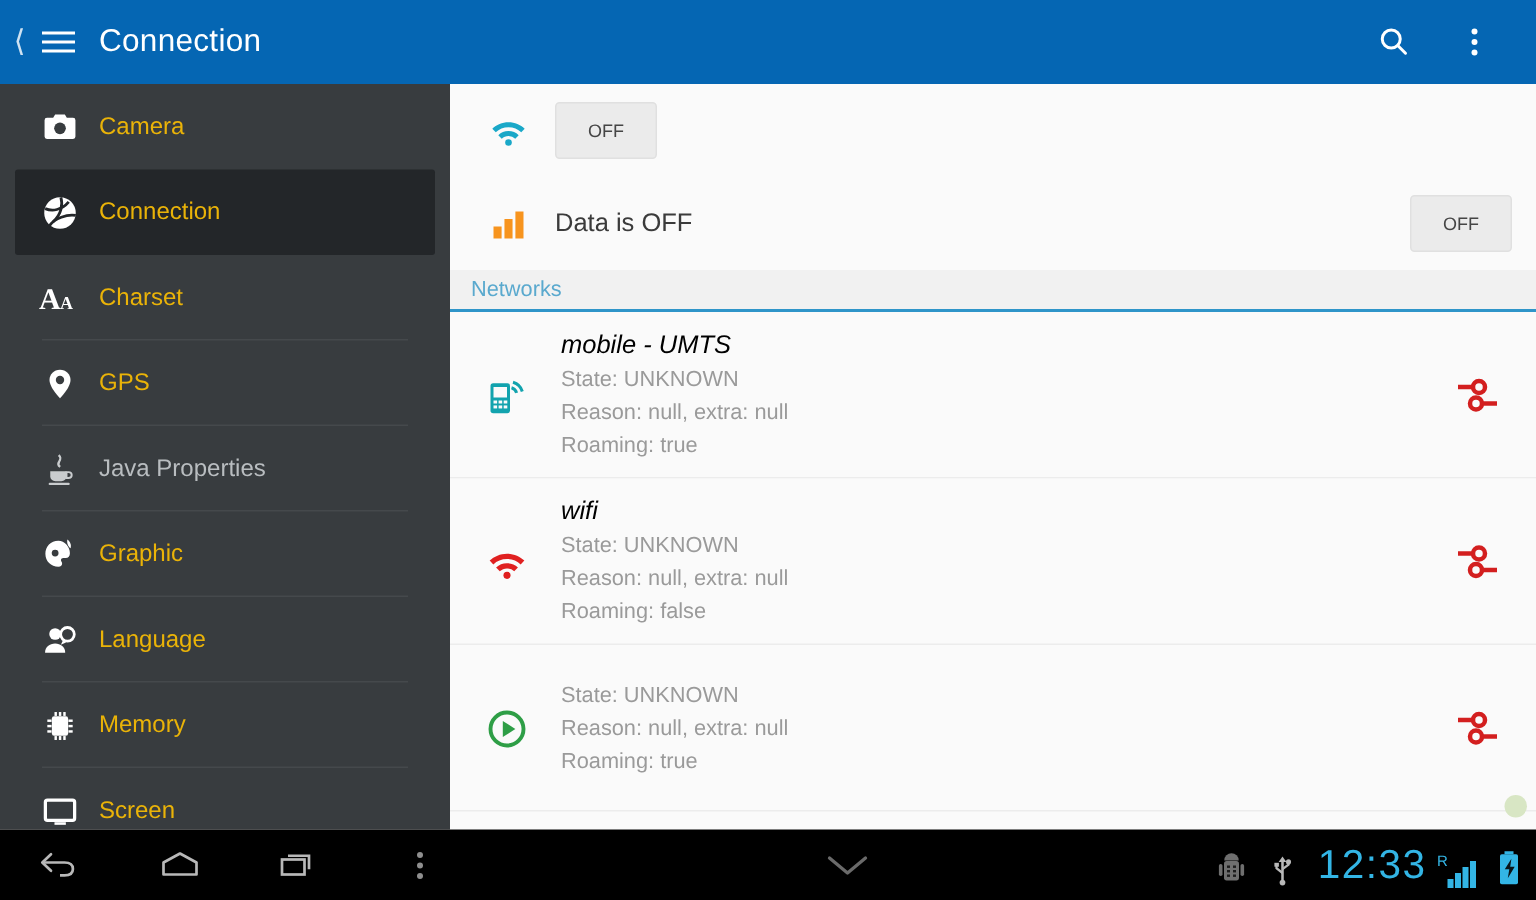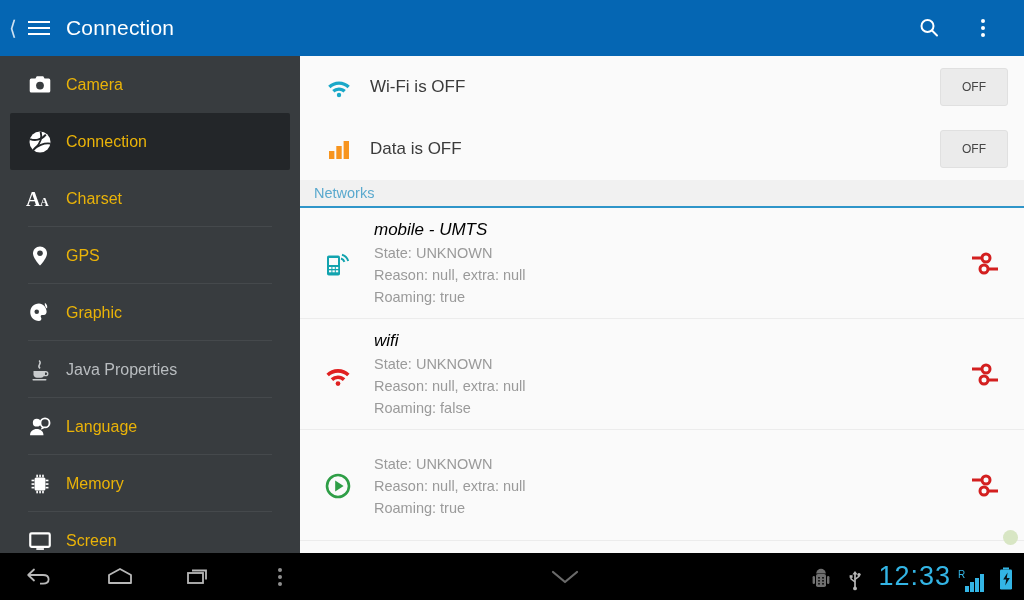--- a/index.html
+++ b/index.html
@@ -380,39 +380,39 @@
           <circle cx="12" cy="9.3" r="2.8" fill="#383c3f"></circle>
         </svg>
       </div>
       <div class="side-label">GPS</div>
       <div class="divider"></div>
     </div>
 
     <div class="side-item">
       <div class="side-ico">
         <svg width="26" height="26" viewBox="0 0 24 24">
-          <path d="M11 3.2C6.3 3.2 3 6.7 3 11.3c0 4.6 3.5 8 8 8 1.6 0 2.3-1 2.3-2 0-.9-.7-1.4-.7-2.2 0-.8.6-1.3 1.5-1.3h1.4c1.6 0 2.6-1.1 2.6-2.9 0-4-3.3-7.7-7.1-7.7z" fill="#ffffff"></path>
-          <circle cx="9" cy="10.8" r="2.1" fill="#383c3f"></circle>
-          <path d="M16.5 2.5c1.8 1.2 2.6 3.4 2 5.4-1.4-.9-2.4-2.9-2-5.4z" fill="#ffffff"></path>
-        </svg>
-      </div>
-      <div class="side-label">Graphic</div>
-      <div class="divider"></div>
-    </div>
-
-    <div class="side-item">
-      <div class="side-ico">
-        <svg width="26" height="26" viewBox="0 0 24 24">
           <path d="M6 13h10v3.2c0 1.7-1.4 3-3.2 3H9.2c-1.8 0-3.2-1.3-3.2-3z" fill="#c9ccce"></path>
           <path d="M16 13.6h1.2c1.2 0 2 .8 2 1.8s-.9 1.8-2.1 1.8H16z" fill="none" stroke="#c9ccce" stroke-width="1.2"></path>
           <path d="M11.2 3.2c1.8 1.6 1 2.8.2 4.1-.8 1.3-.6 2.2.7 3.1" fill="none" stroke="#c9ccce" stroke-width="1.4"></path>
           <rect x="5" y="20.2" width="13" height="1.4" rx=".7" fill="#c9ccce"></rect>
         </svg>
       </div>
       <div class="side-label dim">Java Properties</div>
+      <div class="divider"></div>
+    </div>
+
+    <div class="side-item">
+      <div class="side-ico">
+        <svg width="26" height="26" viewBox="0 0 24 24">
+          <path d="M11 3.2C6.3 3.2 3 6.7 3 11.3c0 4.6 3.5 8 8 8 1.6 0 2.3-1 2.3-2 0-.9-.7-1.4-.7-2.2 0-.8.6-1.3 1.5-1.3h1.4c1.6 0 2.6-1.1 2.6-2.9 0-4-3.3-7.7-7.1-7.7z" fill="#ffffff"></path>
+          <circle cx="9" cy="10.8" r="2.1" fill="#383c3f"></circle>
+          <path d="M16.5 2.5c1.8 1.2 2.6 3.4 2 5.4-1.4-.9-2.4-2.9-2-5.4z" fill="#ffffff"></path>
+        </svg>
+      </div>
+      <div class="side-label">Graphic</div>
       <div class="divider"></div>
     </div>
 
     <div class="side-item">
       <div class="side-ico">
         <svg width="26" height="26" viewBox="0 0 24 24">
           <circle cx="9" cy="8" r="3.6" fill="#ffffff"></circle>
           <path d="M2.8 19.5c0-3.4 2.8-5.6 6.2-5.6s6.2 2.2 6.2 5.6z" fill="#ffffff"></path>
           <circle cx="16.6" cy="8.2" r="4.2" fill="none" stroke="#ffffff" stroke-width="1.7"></circle>
           <path d="M14 11.6l-1.5 3 3.2-1.3z" fill="#ffffff"></path>
@@ -462,21 +462,20 @@
   <div class="content">
 
     <div class="toggle-row">
       <div class="toggle-ico">
         <svg width="28" height="24" viewBox="0 0 28 24">
           <path d="M14 6.5c4.2 0 8 1.7 10.8 4.3l-2.3 2.4C20.3 11 17.3 9.8 14 9.8S7.7 11 5.5 13.2L3.2 10.8C6 8.2 9.8 6.5 14 6.5z" fill="#1aa8c8"></path>
           <path d="M14 12.4c2.6 0 5 1 6.8 2.7l-2.3 2.4A6.4 6.4 0 0 0 14 15.7c-1.7 0-3.3.7-4.5 1.8l-2.3-2.4A9.7 9.7 0 0 1 14 12.4z" fill="#1aa8c8"></path>
           <circle cx="14" cy="20" r="2.2" fill="#1aa8c8"></circle>
         </svg>
       </div>
-      <div class="toggle-text">Wi-Fi is OFF</div>
       <div class="off-btn">OFF</div>
     </div>
 
     <div class="toggle-row">
       <div class="toggle-ico">
         <svg width="28" height="24" viewBox="0 0 28 24">
           <rect x="4" y="14" width="5.4" height="8" fill="#f7941e"></rect>
           <rect x="11.3" y="9" width="5.4" height="13" fill="#f7941e"></rect>
           <rect x="18.6" y="4" width="5.4" height="18" fill="#f7941e"></rect>
         </svg>

